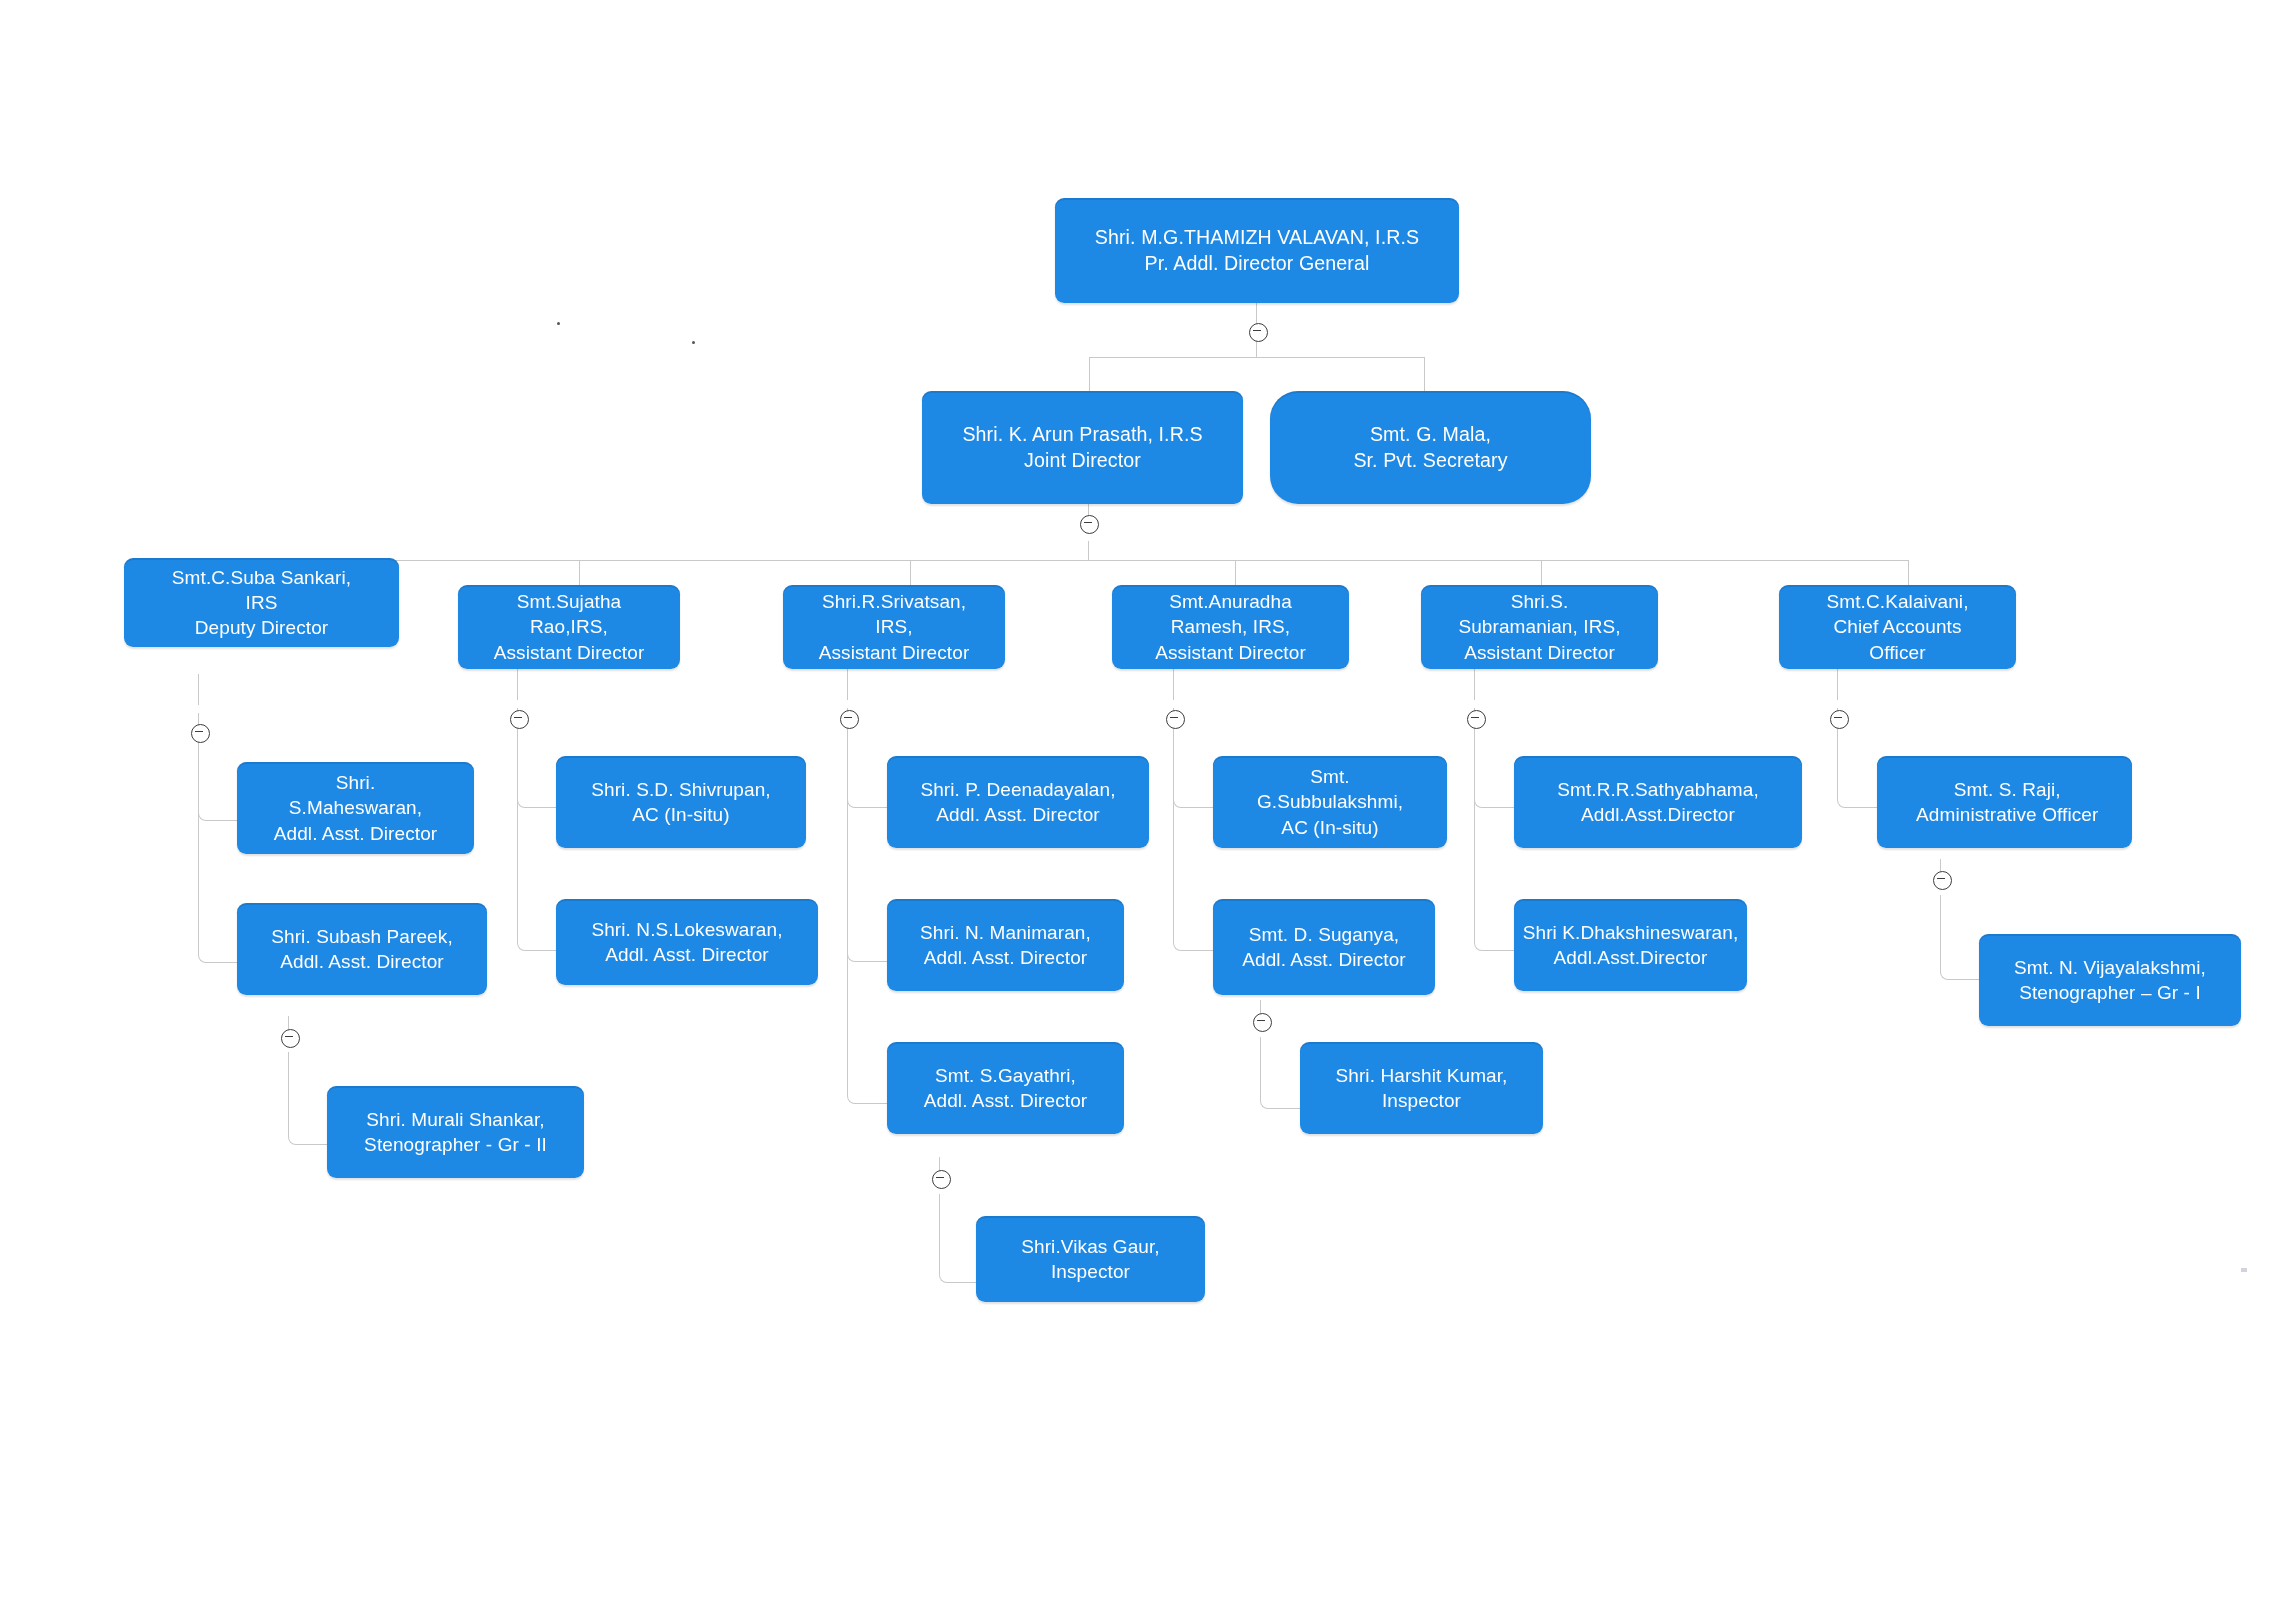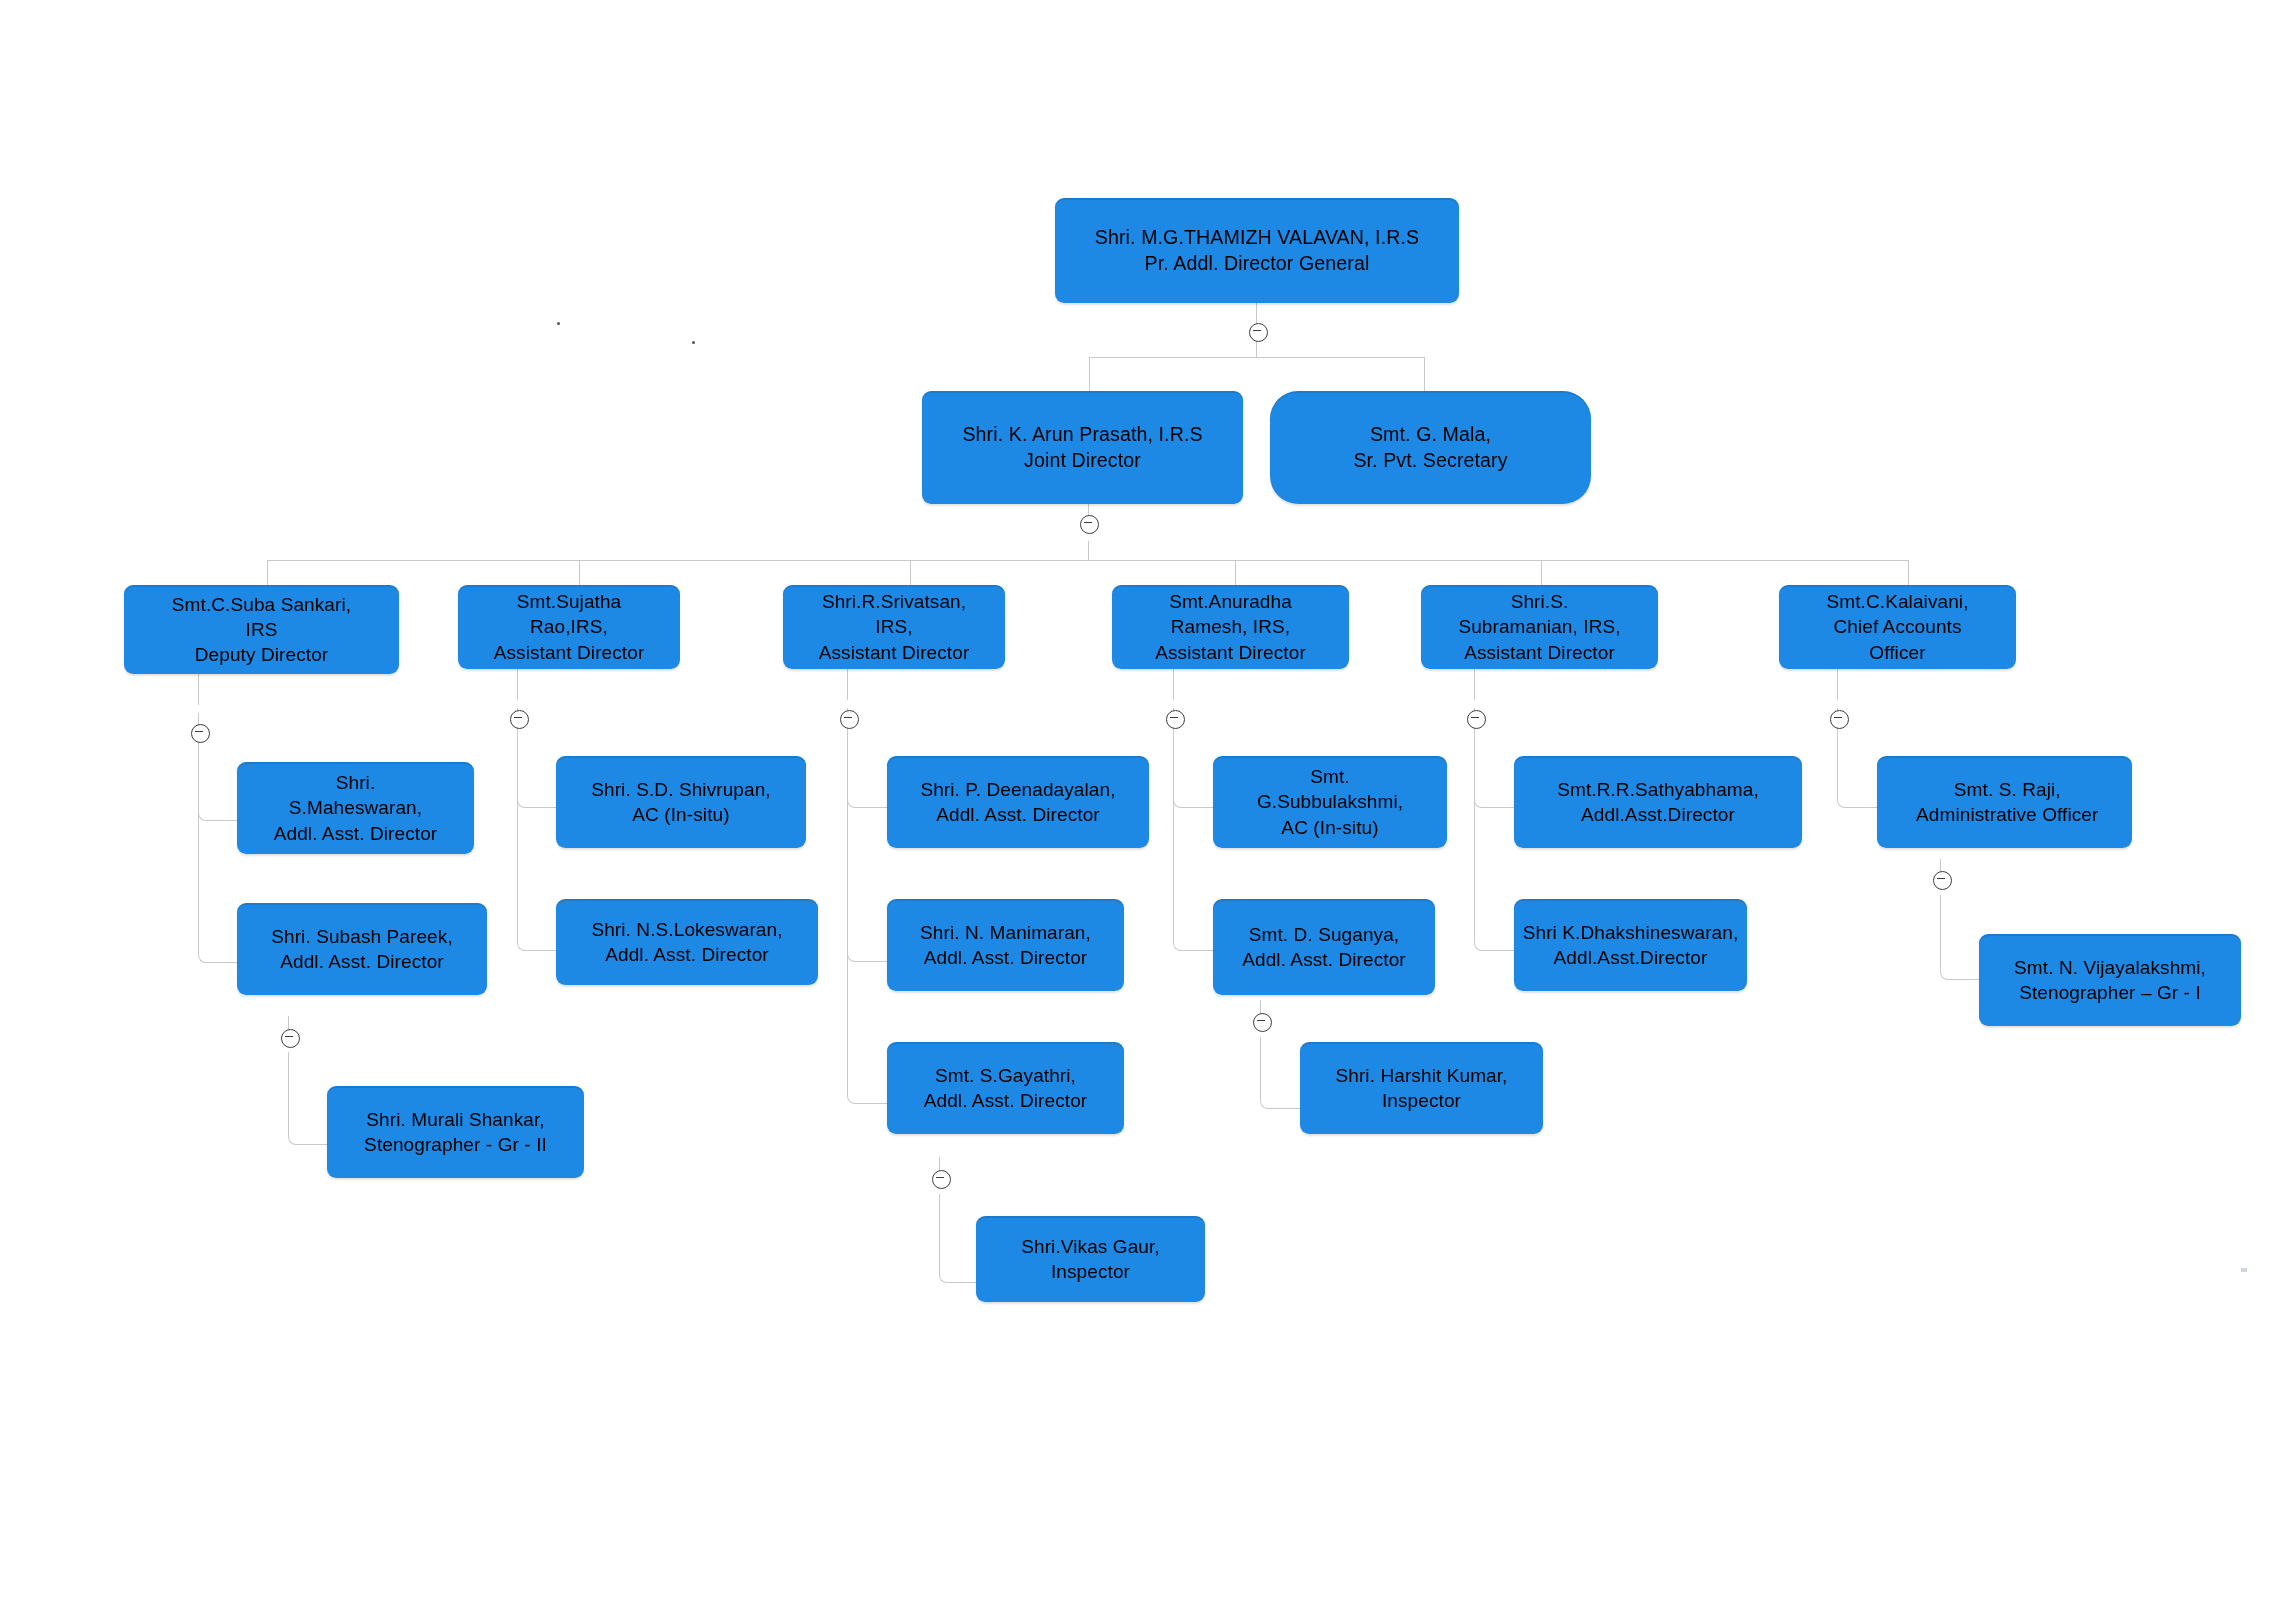--- a/index.html
+++ b/index.html
@@ -15,21 +15,21 @@
     background: #ffffff;
     overflow: hidden;
     font-family: "Liberation Sans", sans-serif;
   }
   
   .node {
     position: absolute;
     box-sizing: border-box;
     background: #1e88e5;
     border-radius: 9.2px;
-    color: #000000;
+    color: #ffffff;
     display: flex;
     align-items: center;
     justify-content: center;
     text-align: center;
     line-height: 1.32;
     padding: 3.9px 6.5px;
     box-shadow: 0 2px 0 0 rgba(0,0,0,0.10) inset,
                 0 1.3px 2px rgba(0,0,0,0.12);
     z-index: 5;
   }
@@ -180,21 +180,21 @@
   <div class="node f30" style="left:922px; top:391px; width:321px; height:113px;">
     <span class="label">Shri. K. Arun Prasath, I.R.S
 Joint Director</span>
   </div>
 
   <div class="node f30" style="left:1270px; top:391px; width:321px; height:113px;border-radius:28px;">
     <span class="label">Smt. G. Mala,
 Sr. Pvt. Secretary</span>
   </div>
 
-  <div class="node f29" style="left:124px; top:585px; width:275px; height:89px;justify-content:center;">
+  <div class="node f29" style="left:124px; top:558px; width:275px; height:89px;justify-content:center;">
     <span class="label">Smt.C.Suba Sankari,
 IRS
 Deputy Director</span>
   </div>
 
   <div class="node f29" style="left:458px; top:585px; width:222px; height:84px;">
     <span class="label">Smt.Sujatha
 Rao,IRS,
 Assistant Director</span>
   </div>

